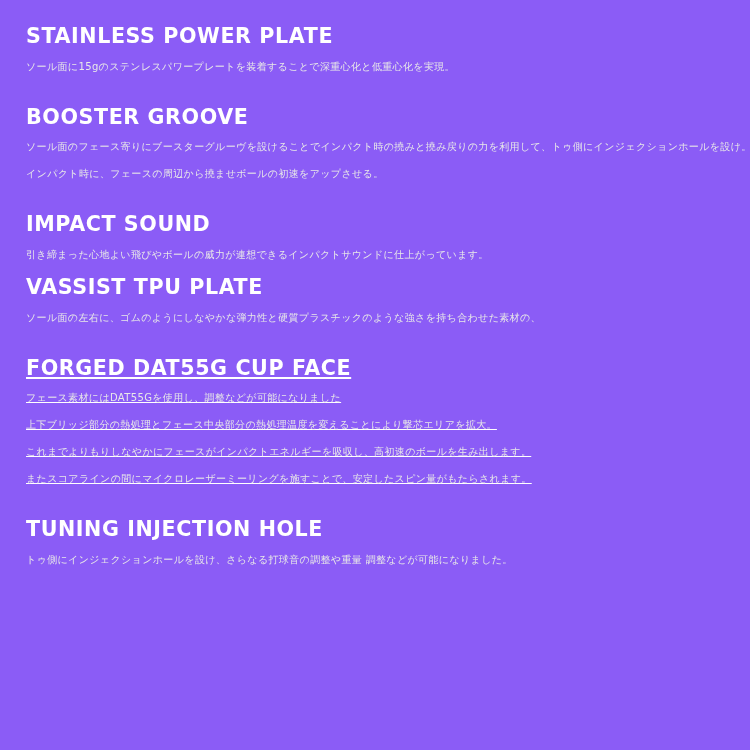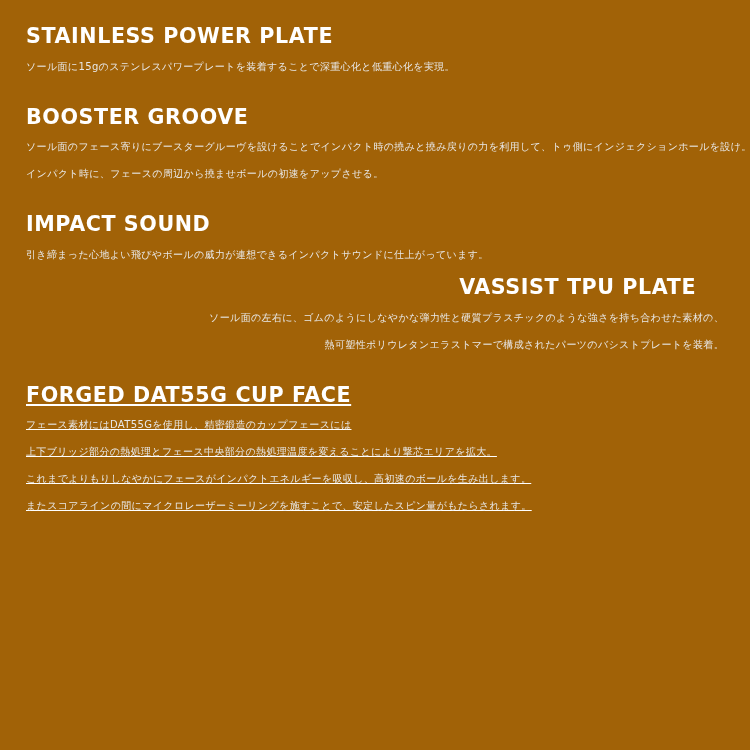--- a/index.html
+++ b/index.html
@@ -10,21 +10,21 @@
   body {
     width: 750px;
     height: 750px;
     overflow: hidden;
     font-family: "Liberation Sans", sans-serif;
     color: #ffffff;
   }
   .page {
     width: 750px;
     height: 750px;
-    background: #a16207;
+    background: #8b5cf6;
     box-sizing: border-box;
     padding: 24px 26px 16px 26px;
     position: relative;
   }
   .section {
     margin-bottom: 26px;
   }
   .section-title {
     font-family: "DejaVu Sans", sans-serif;
     font-weight: bold;
@@ -45,21 +45,21 @@
     font-size: 10px;
     line-height: 17px;
     color: #e8e8e8;
     letter-spacing: 0.35px;
     white-space: nowrap;
   }
   
   .s1 { margin-bottom: 30px; }
   .s2 { margin-bottom: 30px; }
   .s3 { margin-bottom: 12px; }
-  .s4 { margin-bottom: 30px; text-align: right; }
+  .s4 { margin-bottom: 30px; }
   .s5 { margin-bottom: 30px; text-decoration: underline; }
   .s6 { margin-bottom: 0; }
 </style>
 </head>
 <body>
 
 <div class="page">
 
   <div class="section s1">
     <h2 class="section-title">STAINLESS POWER PLATE</h2>
@@ -80,28 +80,33 @@
     <h2 class="section-title">IMPACT SOUND</h2>
     <div class="section-body">
       <p class="line">引き締まった心地よい飛びやボールの威力が連想できるインパクトサウンドに仕上がっています。</p>
     </div>
   </div>
 
   <div class="section s4">
     <h2 class="section-title">VASSIST TPU PLATE</h2>
     <div class="section-body">
       <p class="line">ソール面の左右に、ゴムのようにしなやかな弾力性と硬質プラスチックのような強さを持ち合わせた素材の、</p>
-      <p class="line">熱可塑性ポリウレタンエラストマーで構成されたパーツのバシストプレートを装着。</p>
     </div>
   </div>
 
   <div class="section s5">
     <h2 class="section-title">FORGED DAT55G CUP FACE</h2>
     <div class="section-body">
-      <p class="line">フェース素材にはDAT55Gを使用し、精密鍛造のカップフェースには</p>
+      <p class="line">フェース素材にはDAT55Gを使用し、調整などが可能になりました</p>
       <p class="line">上下ブリッジ部分の熱処理とフェース中央部分の熱処理温度を変えることにより撃芯エリアを拡大。</p>
       <p class="line">これまでよりもりしなやかにフェースがインパクトエネルギーを吸収し、高初速のボールを生み出します。</p>
       <p class="line">またスコアラインの間にマイクロレーザーミーリングを施すことで、安定したスピン量がもたらされます。</p>
     </div>
   </div>
 
+  <div class="section s6">
+    <h2 class="section-title">TUNING INJECTION HOLE</h2>
+    <div class="section-body">
+      <p class="line">トゥ側にインジェクションホールを設け、さらなる打球音の調整や重量 調整などが可能になりました。</p>
+    </div>
+  </div>
 
 </div>
 
 </body></html>

